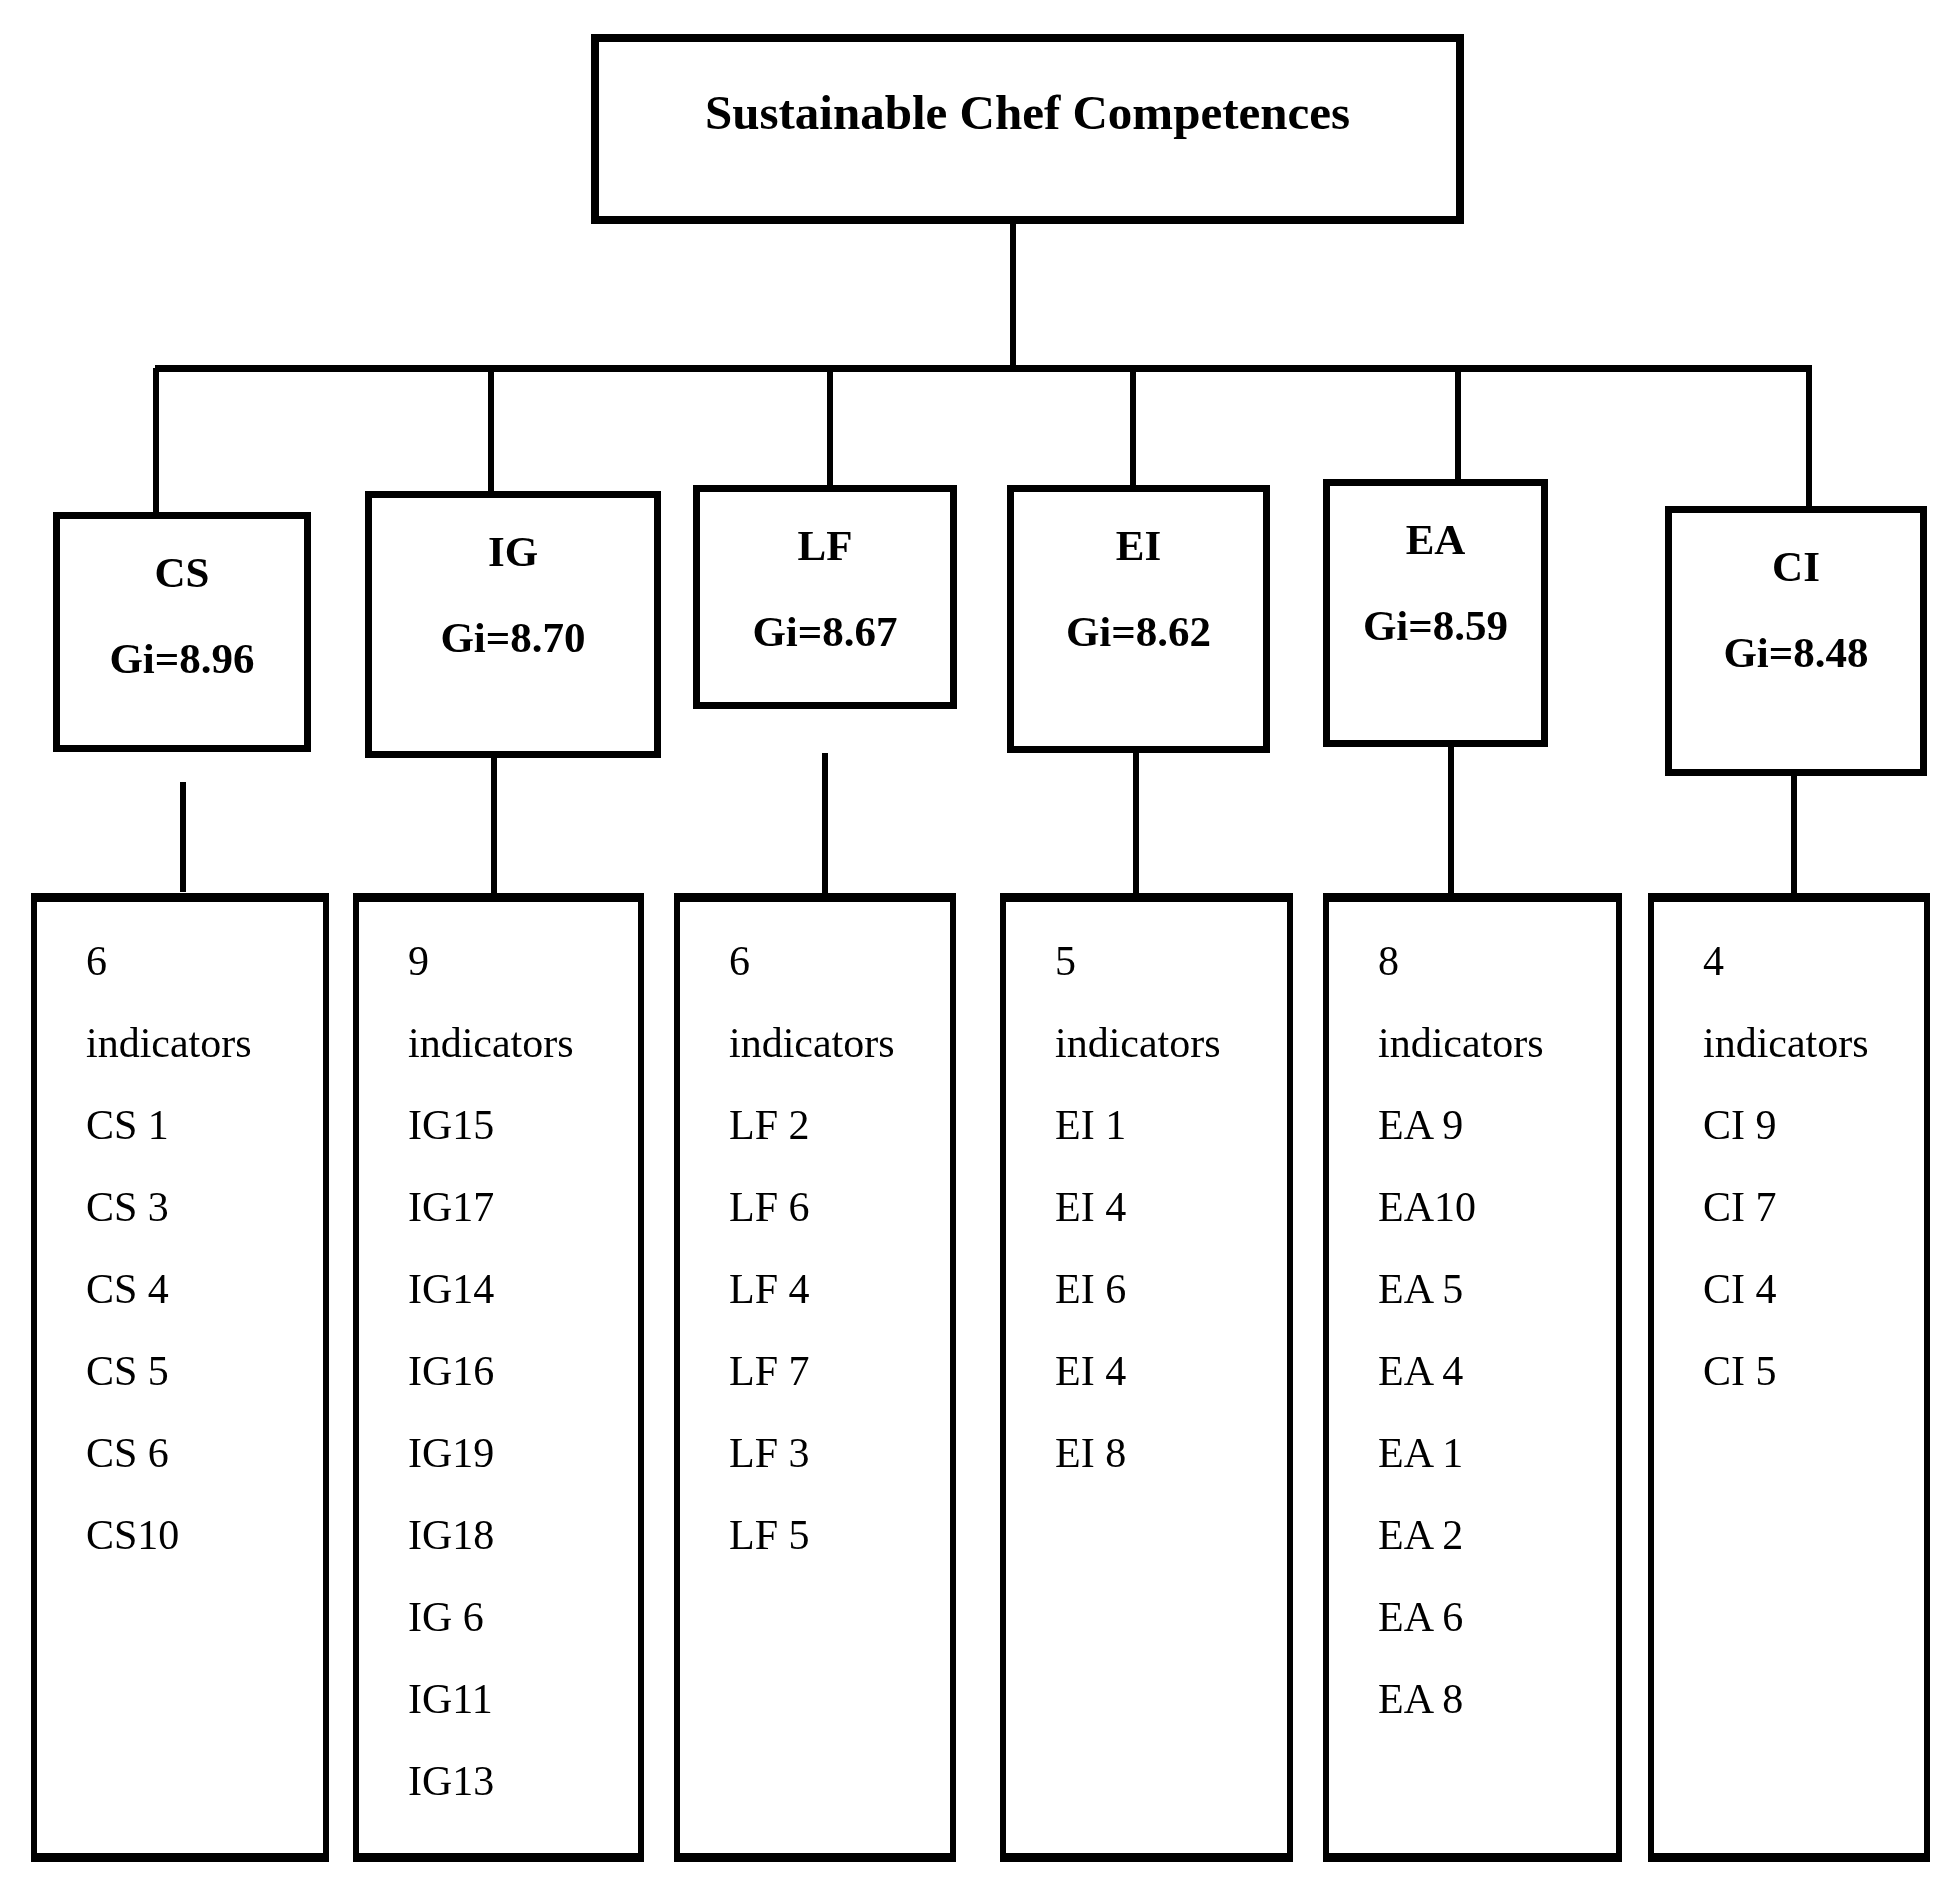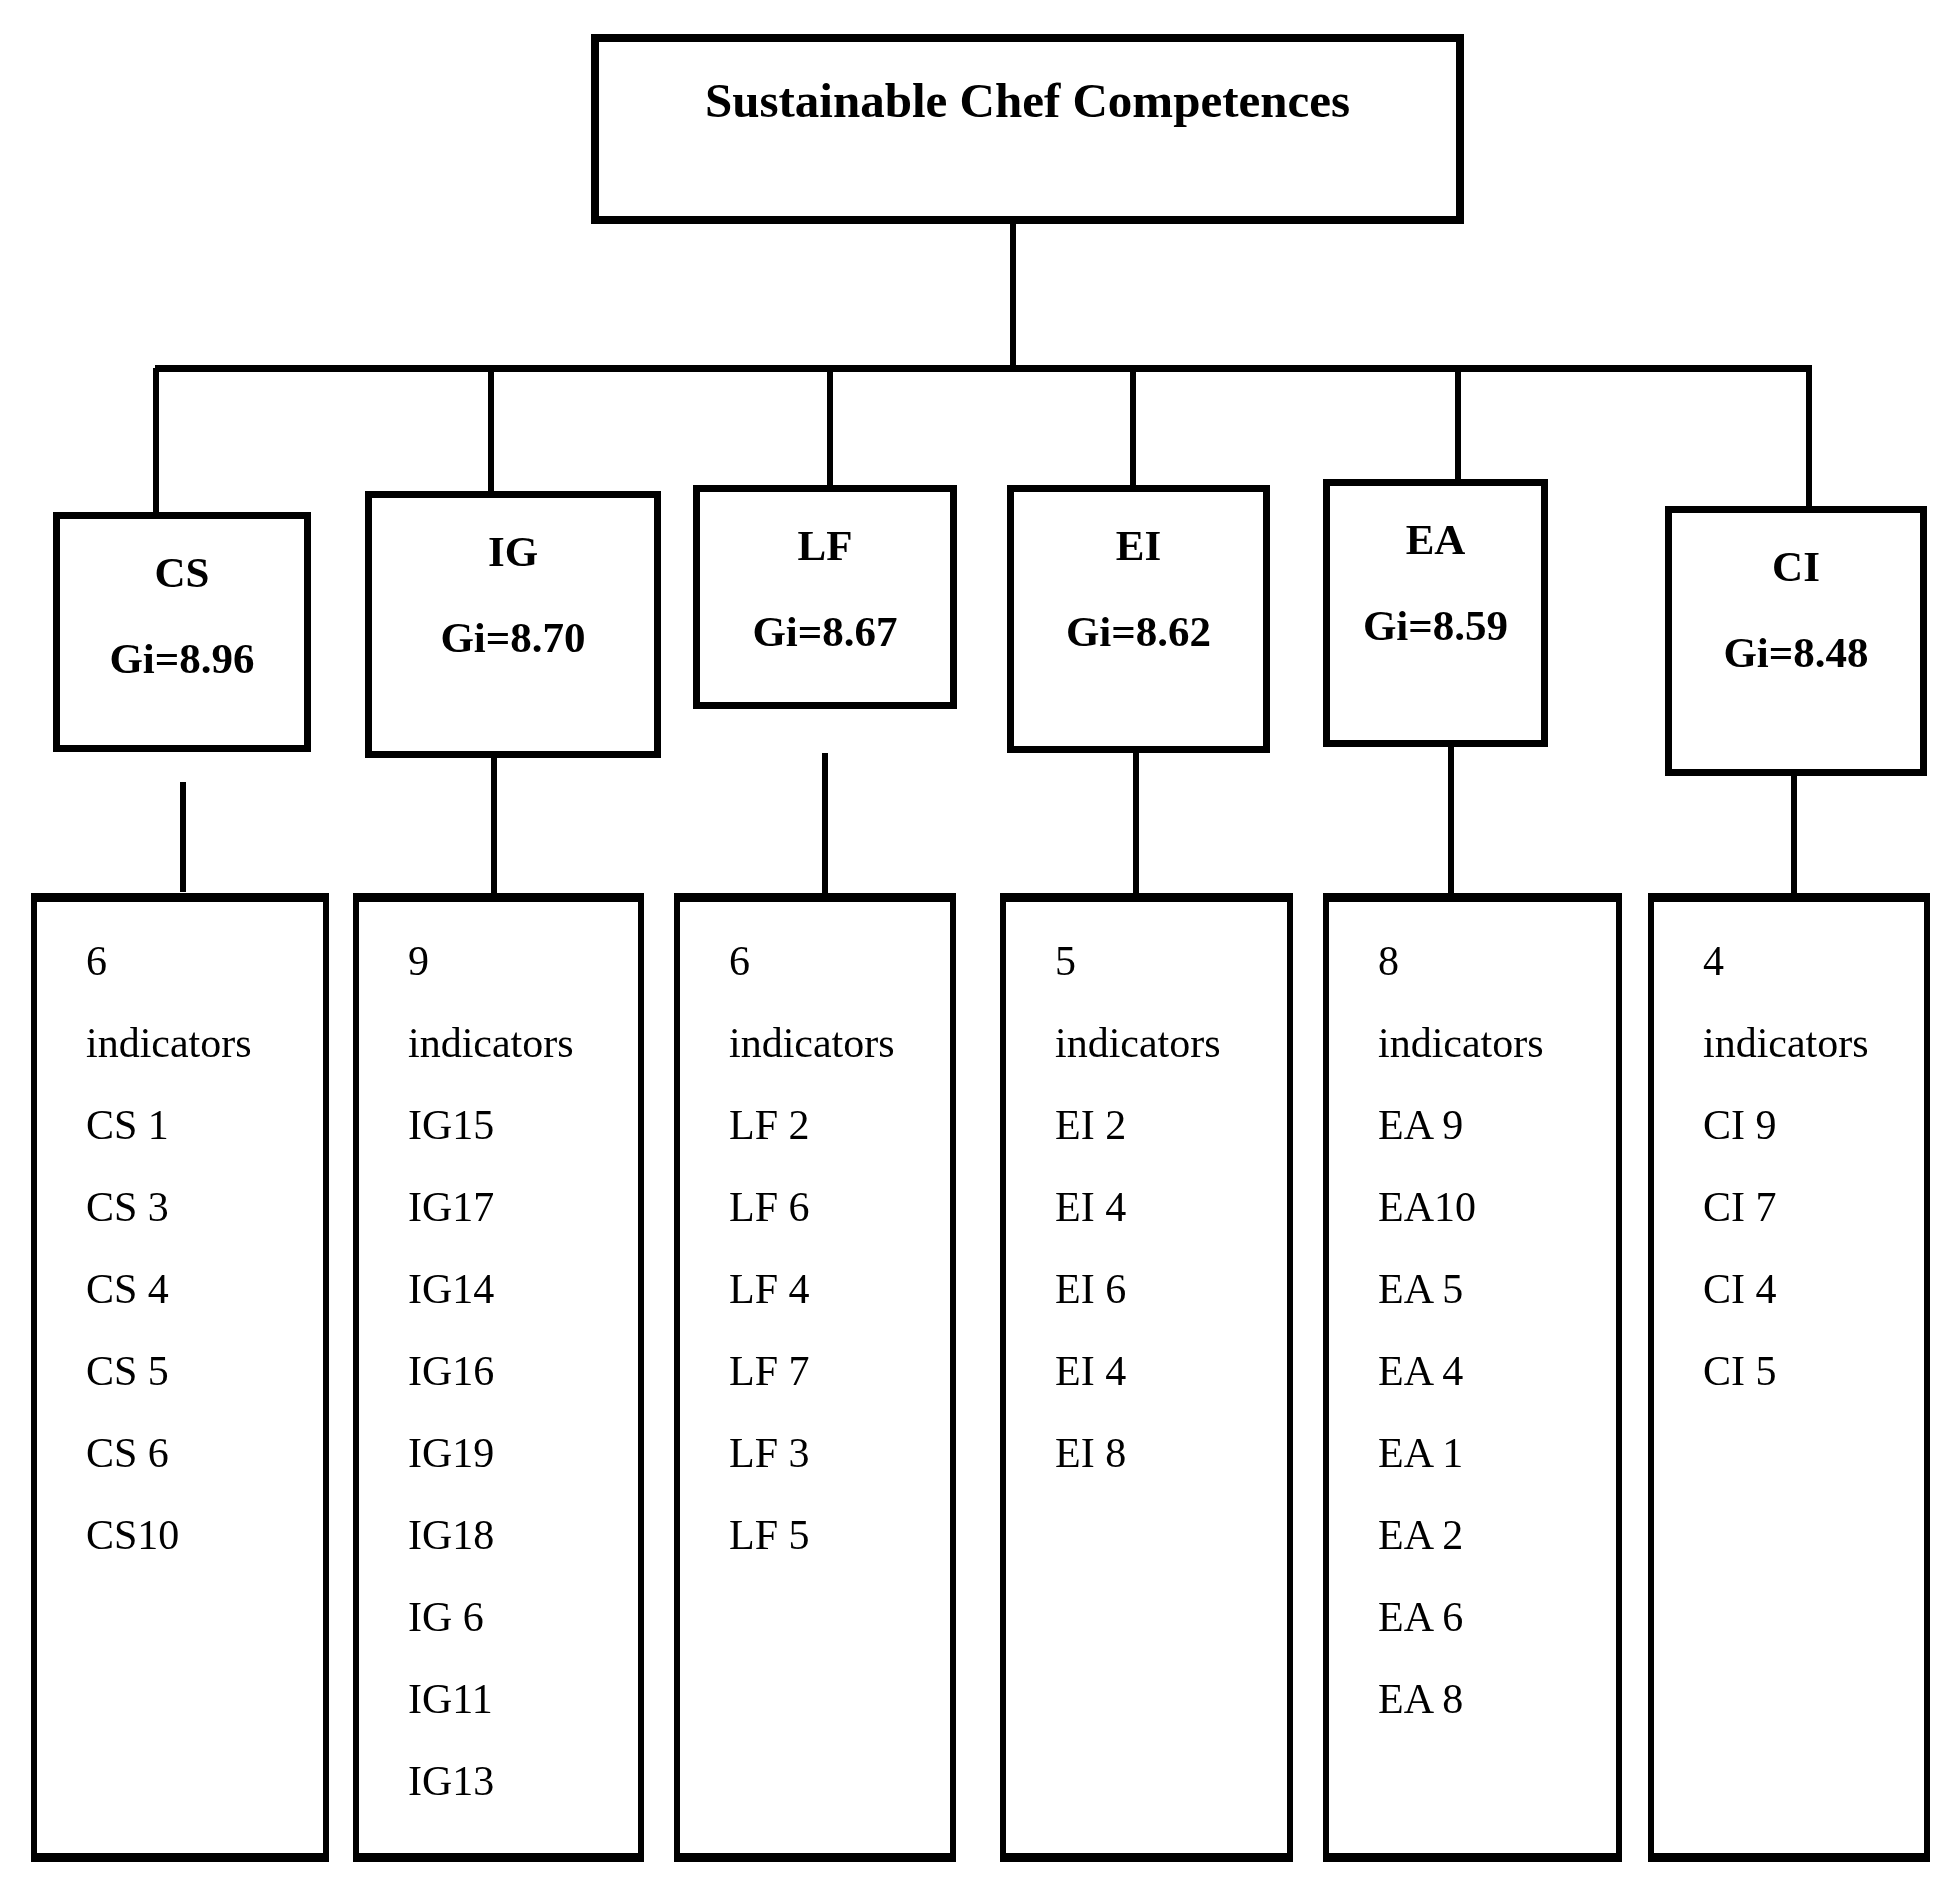--- a/index.html
+++ b/index.html
@@ -23,21 +23,21 @@
     background: #000000;
   }
 
   
   .root-box {
     position: absolute;
     left: 591px; top: 34px;
     width: 873px; height: 190px;
     border: 8px solid #000000;
     text-align: center;
-    padding-top: 32px;
+    padding-top: 44px;
     font-size: 49px;
     font-weight: bold;
     line-height: 1.1;
   }
 
   
   .cat {
     position: absolute;
     border: 7.4px solid #000000;
     text-align: center;
@@ -157,21 +157,21 @@
     <div class="line">LF 6</div>
     <div class="line">LF 4</div>
     <div class="line">LF 7</div>
     <div class="line">LF 3</div>
     <div class="line">LF 5</div>
   </div>
 
   <div class="panel" style="left:1000px; width:293px;">
     <div class="line">5</div>
     <div class="line">indicators</div>
-    <div class="line">EI 2</div>
+    <div class="line">EI 1</div>
     <div class="line">EI 4</div>
     <div class="line">EI 6</div>
     <div class="line">EI 4</div>
     <div class="line">EI 8</div>
   </div>
 
   <div class="panel" style="left:1323px; width:299px;">
     <div class="line">8</div>
     <div class="line">indicators</div>
     <div class="line">EA 9</div>

